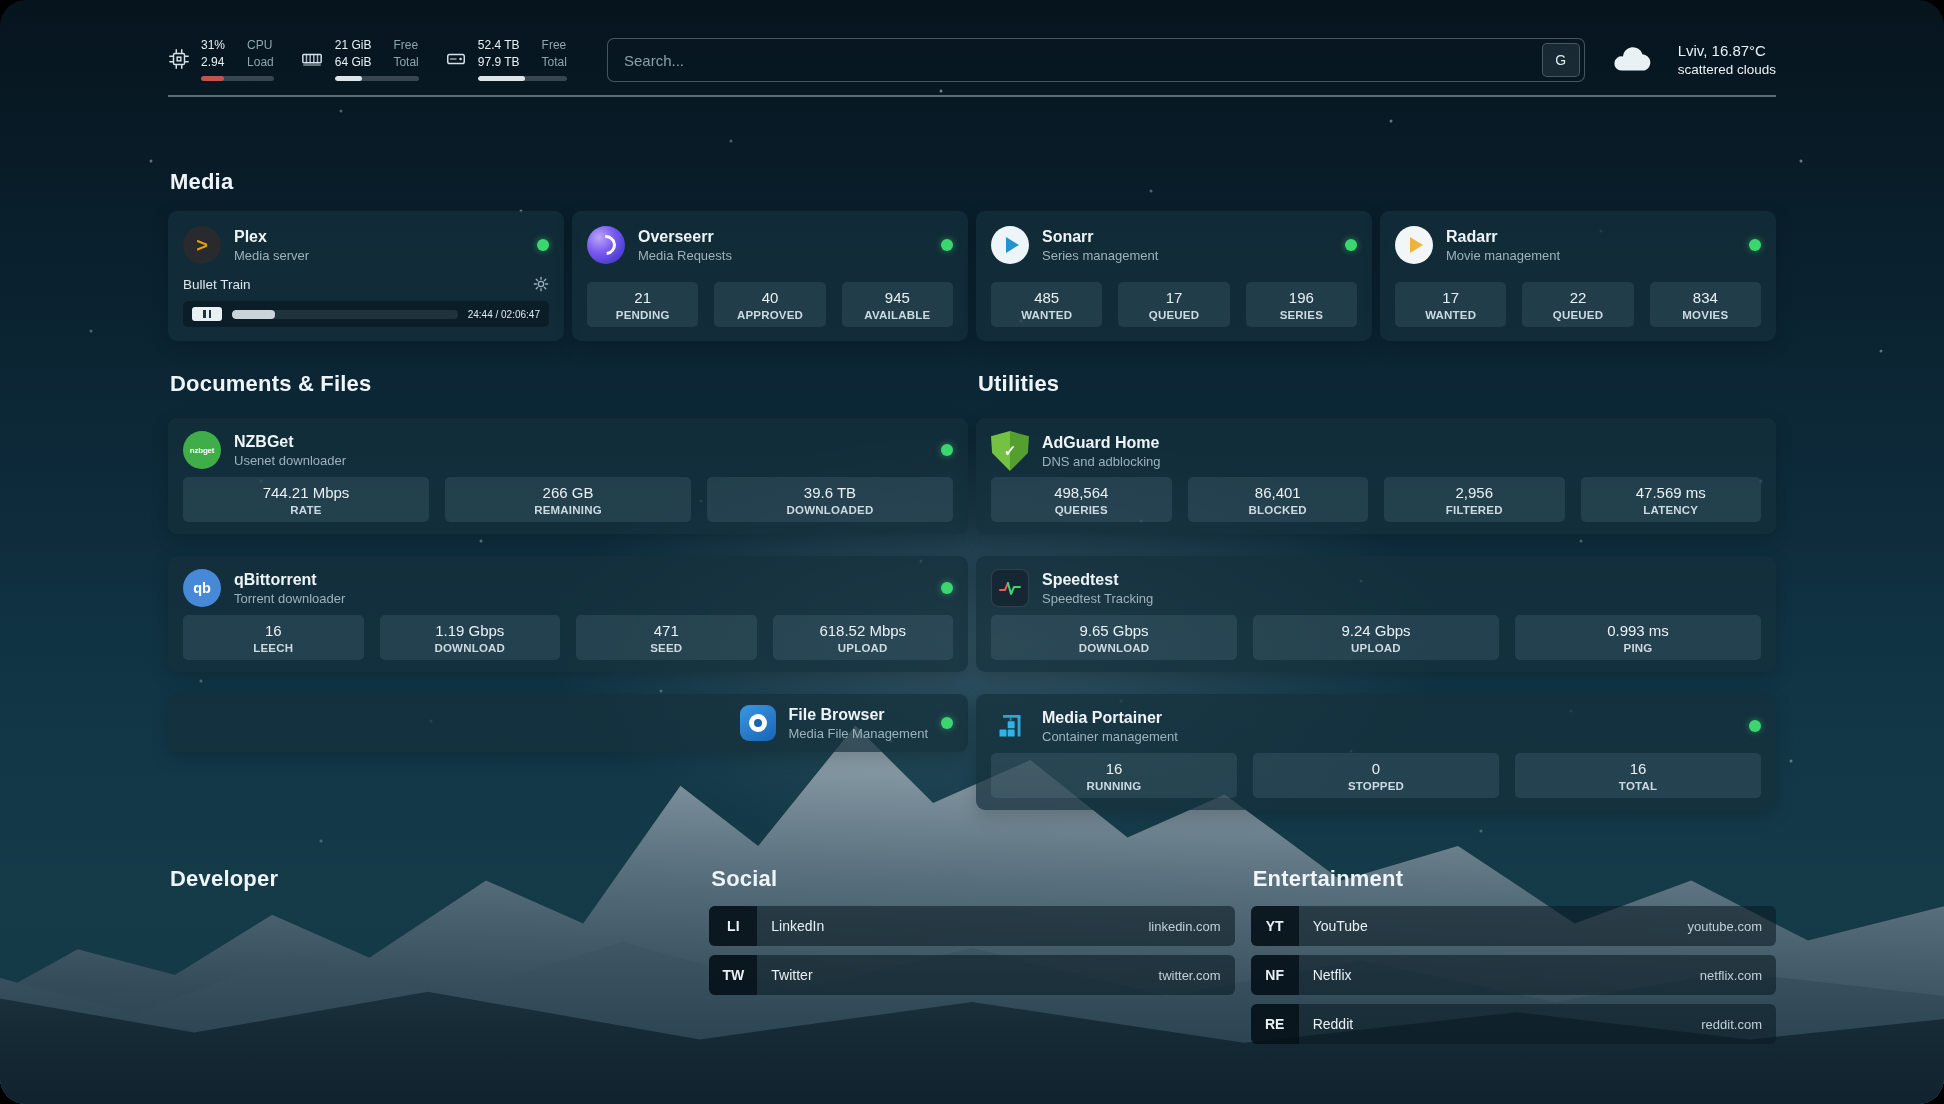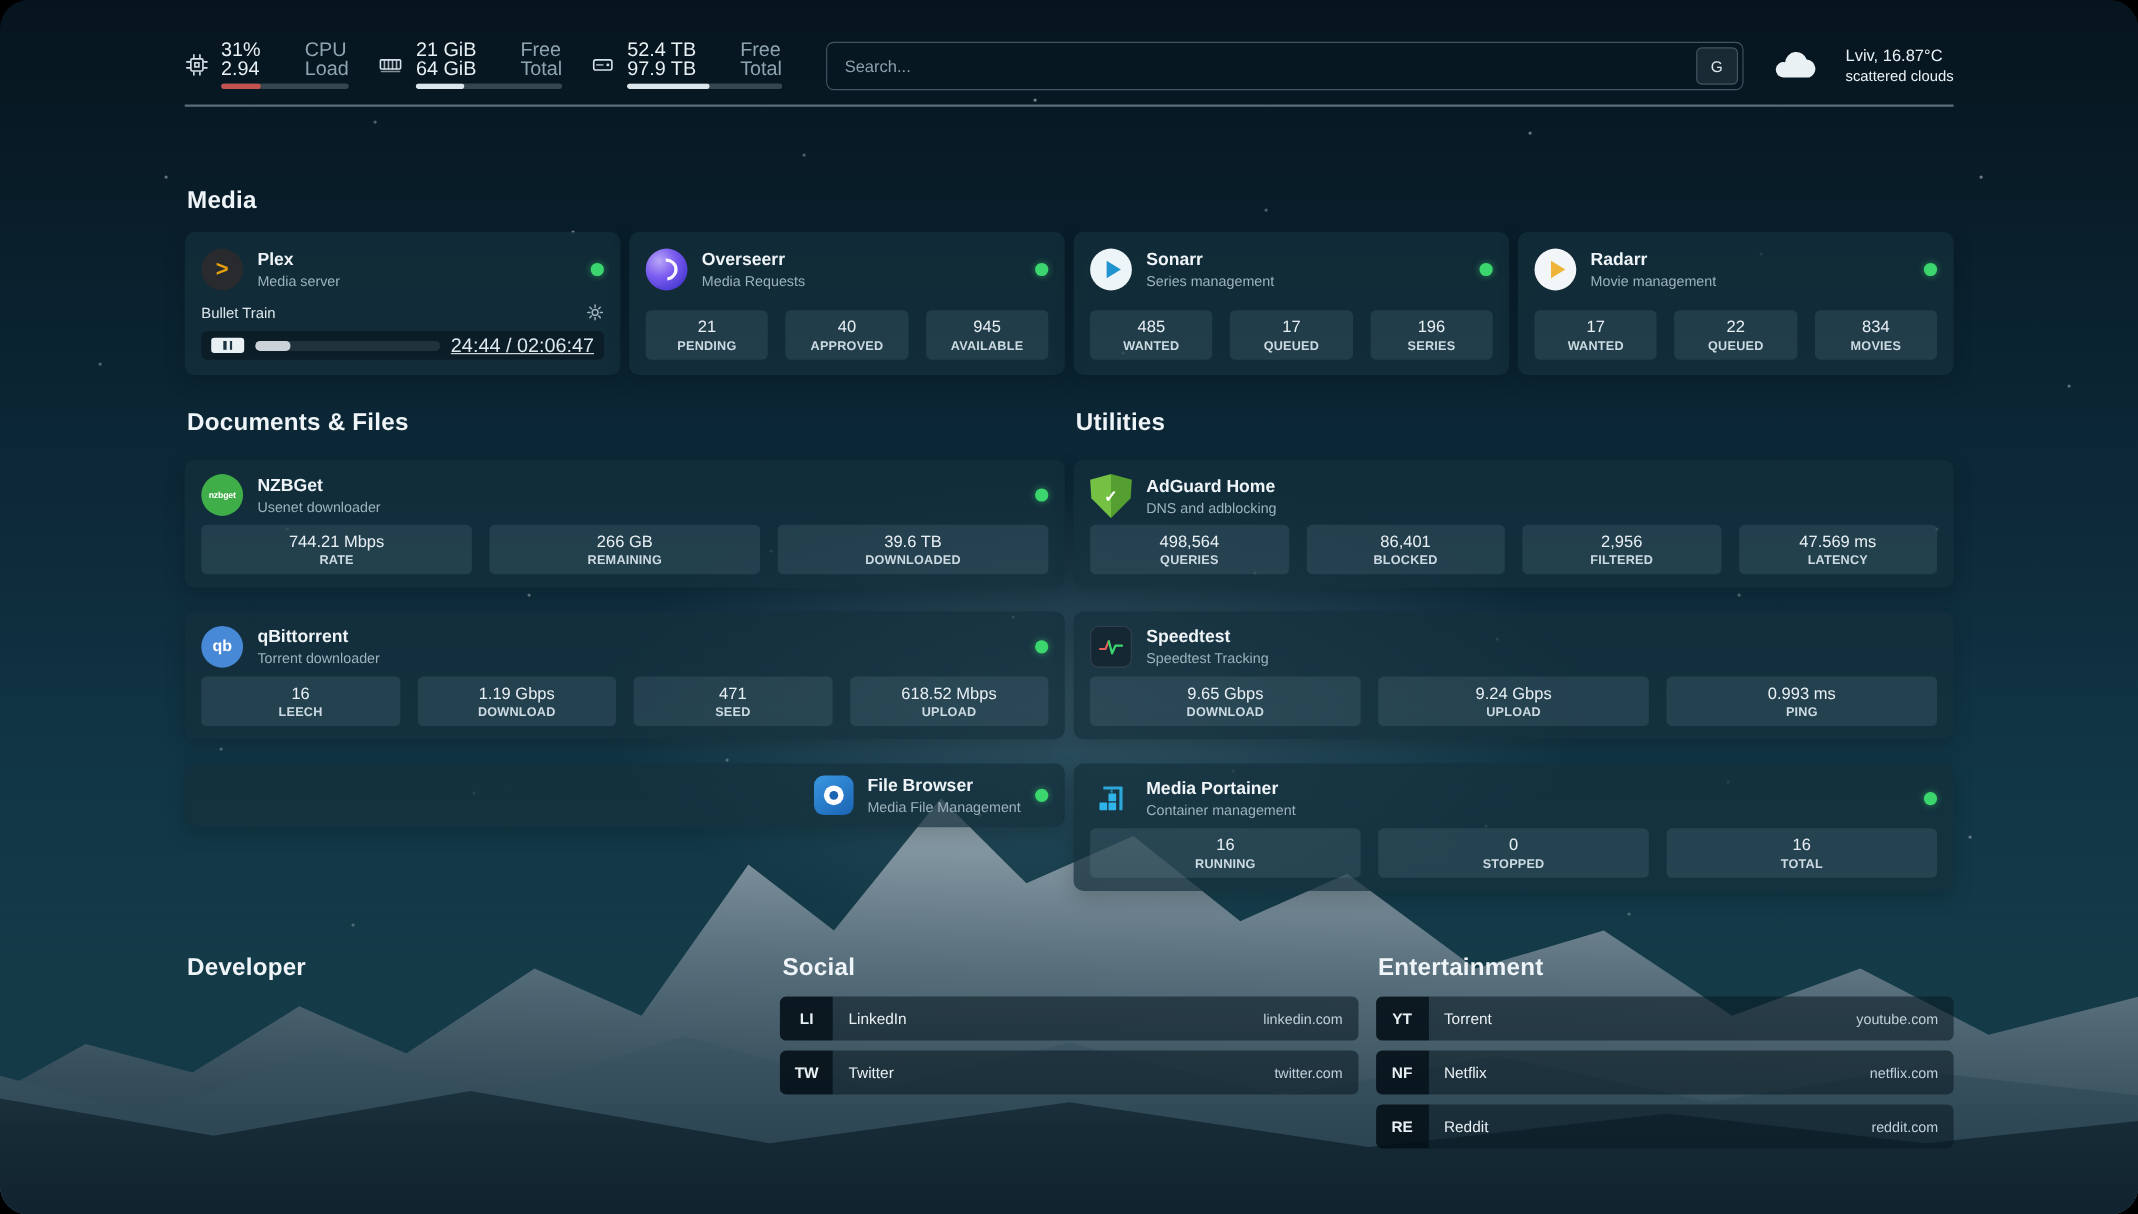--- a/index.html
+++ b/index.html
@@ -40,21 +40,21 @@
     background:linear-gradient(180deg,#2c4653 0%,#1b303b 55%,#142531 100%);
     clip-path:polygon(0 38%,10% 58%,22% 34%,36% 62%,50% 40%,64% 64%,78% 46%,90% 62%,100% 50%,100% 100%,0 100%);}
   .tint{top:0;background:linear-gradient(180deg,rgba(8,22,31,0) 55%,rgba(10,31,42,0.38) 100%);}
 
   
   .wrap{position:relative;z-index:3;width:1608px;margin:0 auto;height:100%;}
 
   .topbar{display:flex;align-items:center;padding-top:36px;}
   .sys{display:flex;align-items:center;gap:11px;margin-right:26px;}
   .sys svg{flex:0 0 auto;}
-  .sys-grid{display:grid;grid-template-columns:auto auto;column-gap:40px;font-size:18px;line-height:17px;}
+  .sys-grid{display:grid;grid-template-columns:auto auto;column-gap:22px;font-size:12px;line-height:17px;}
   .sys .v{color:#e9f0f4;}
   .sys .l{color:#8ea4af;}
   .bar{grid-column:1/3;margin-top:5px;height:5px;border-radius:3px;background:rgba(222,233,239,0.22);overflow:hidden;}
   .fill{height:100%;border-radius:3px;background:#dbe5ea;}
   .fill.cpu{background:#c4524f;}
 
   .search{flex:1;margin:2px 26px 0 14px;position:relative;}
   .search input{width:100%;height:44px;background:rgba(9,24,33,0.6);border:1px solid rgba(168,190,203,0.38);
     border-radius:7px;color:#e6eef2;font-size:15px;padding:0 60px 0 16px;outline:none;font-family:inherit;}
   .search input::placeholder{color:#8aa0ab;}
@@ -115,21 +115,21 @@
   .app-icon.portainer{background:transparent;}
 
   
   .plex-now{display:flex;align-items:center;justify-content:space-between;margin-top:12px;font-size:13.5px;color:#dde7ec;gap:32px;}
   .gear{display:flex;cursor:pointer;}
   .plex-player{margin-top:auto;height:26px;background:rgba(7,18,25,0.55);border-radius:5px;display:flex;align-items:center;gap:10px;padding:0 9px;}
   .pause-pill{width:30px;height:14px;background:#e9f0f4;border-radius:3px;display:flex;align-items:center;justify-content:center;gap:3px;cursor:pointer;flex:0 0 auto;}
   .pause-pill i{display:block;width:2.5px;height:8px;background:#1d3340;}
   .ptrack{flex:1;height:9px;border-radius:4px;background:rgba(222,233,239,0.10);overflow:hidden;}
   .pfill{height:100%;background:rgba(233,240,244,0.85);border-radius:4px;}
-  .ptime{font-size:18px;color:#dfe9ee;white-space:nowrap;text-decoration:underline;}
+  .ptime{font-size:10px;color:#dfe9ee;white-space:nowrap;}
 
   
   .cols{display:grid;grid-template-columns:1fr 1fr;gap:8px;margin-top:30px;}
   .col-title{margin:0 0 21px 2px;}
   .stack{display:flex;flex-direction:column;gap:22px;}
 
   
   .bm-section{display:grid;grid-template-columns:repeat(3,1fr);gap:16px;margin-top:56px;}
   .bm-title{margin:0 0 14px 2px;}
   .bm-list{display:flex;flex-direction:column;gap:9px;}
@@ -529,21 +529,21 @@
             <span class="bm-url">twitter.com</span>
           </div>
         </div>
       </div>
 
       <div>
         <h2 class="section-title bm-title">Entertainment</h2>
         <div class="bm-list">
           <div class="bm-row">
             <span class="bm-abbr">YT</span>
-            <span class="bm-name">Torrent</span>
+            <span class="bm-name">YouTube</span>
             <span class="bm-url">youtube.com</span>
           </div>
           <div class="bm-row">
             <span class="bm-abbr">NF</span>
             <span class="bm-name">Netflix</span>
             <span class="bm-url">netflix.com</span>
           </div>
           <div class="bm-row">
             <span class="bm-abbr">RE</span>
             <span class="bm-name">Reddit</span>

